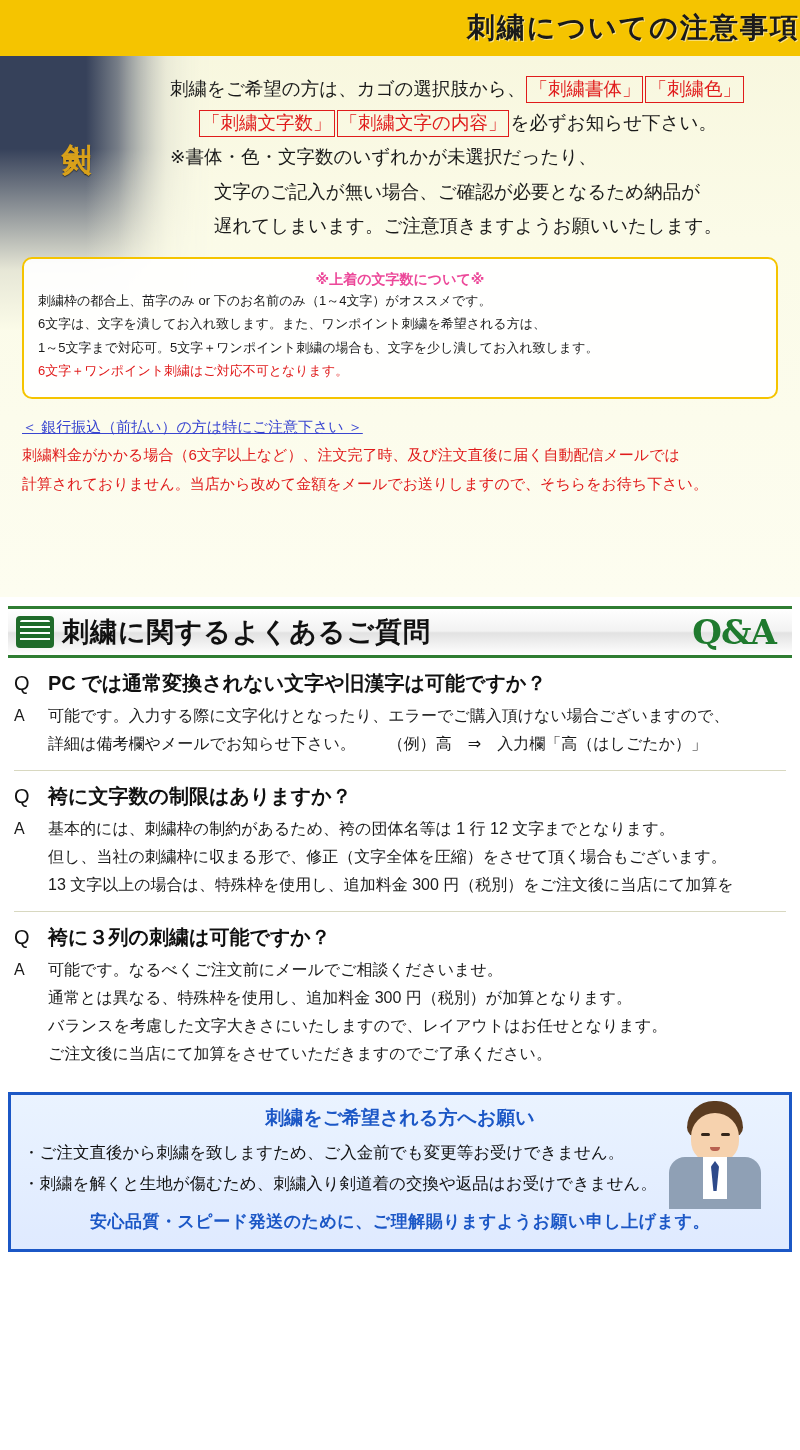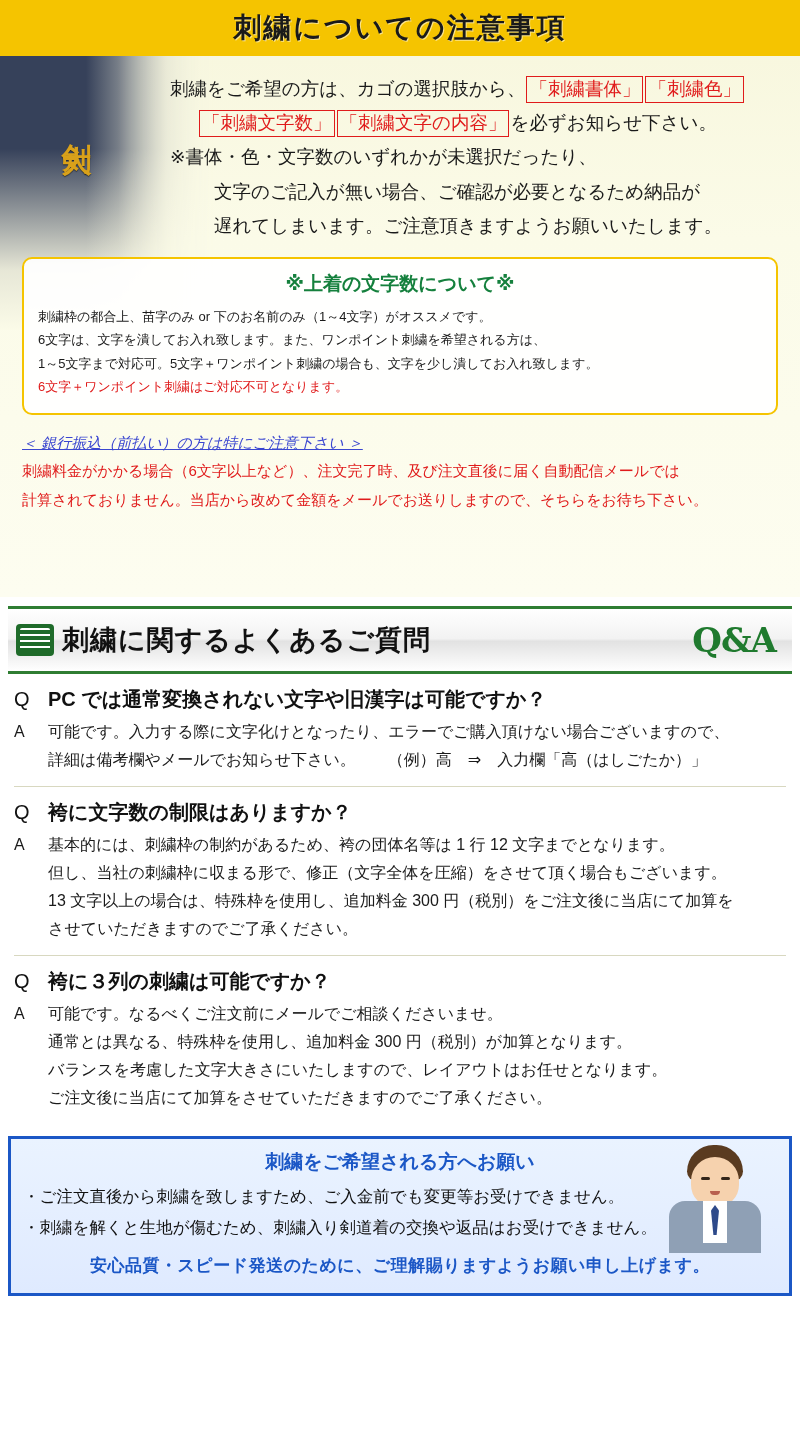--- a/index.html
+++ b/index.html
@@ -65,21 +65,21 @@
   }
   .notice-title {
     position: relative;
     z-index: 5;
     margin: 0;
     height: 56px;
     background: #f5c400;
     color: #1a1a1a;
     font-size: 28px;
     font-weight: bold;
-    text-align: center;
+    text-align: right;
     line-height: 56px;
     letter-spacing: 2px;
     text-shadow: 1px 1px 0 rgba(255,255,255,0.55);
   }
   .notice-body {
     position: relative;
     z-index: 4;
     padding: 16px 22px 0 170px;
   }
   .notice-line {
@@ -105,58 +105,58 @@
     position: relative;
     z-index: 4;
     margin: 14px 22px 0 22px;
     border: 2px solid #f5c400;
     border-radius: 10px;
     background: rgba(255,255,255,0.92);
     padding: 12px 14px 14px 14px;
   }
   .inner-box-title {
     text-align: center;
-    font-size: 19px;
-    font-weight: bold;
-    color: #15803d;
-    margin-bottom: 8px;
+    font-size: 14px;
+    font-weight: bold;
+    color: #ec4899;
+    margin-bottom: 0;
   }
   .inner-line {
     text-align: left;
     font-size: 13px;
     color: #1a1a1a;
     line-height: 1.8;
     white-space: nowrap;
   }
   .bank-block {
     position: relative;
     z-index: 4;
     margin: 14px 22px 0 22px;
   }
   .bank-head {
     color: #3a46d0;
     font-size: 15px;
     line-height: 1.9;
   }
-  .bank-head u { text-decoration: underline; font-style: italic; }
+  .bank-head u { text-decoration: underline; }
   .bank-line {
     font-size: 15px;
     line-height: 1.9;
     color: #e01b1b;
   }
 
   
   .qa-section {
     width: 800px;
     background: #ffffff;
     padding-bottom: 8px;
   }
   .qa-header {
     position: relative;
-    height: 68px;
+    height: 52px;
     margin: 6px 8px 0 8px;
     background: linear-gradient(to bottom, #ffffff 0%, #f2f2f2 48%, #e2e2e2 52%, #ffffff 100%);
     border-top: 3px solid #2f7d32;
     border-bottom: 3px solid #2f7d32;
     display: flex;
     align-items: center;
   }
   .qa-thread-icon {
     width: 38px;
     height: 32px;
@@ -352,21 +352,20 @@
       <div class="qa-q">
         <span class="mark">Q</span>
         <span>袴に文字数の制限はありますか？</span>
       </div>
       <div class="qa-a">
         <span class="mark">A</span>
         <span class="qa-a-lines">
           <div>基本的には、刺繍枠の制約があるため、袴の団体名等は 1 行 12 文字までとなります。</div>
           <div>但し、当社の刺繍枠に収まる形で、修正（文字全体を圧縮）をさせて頂く場合もございます。</div>
           <div>13 文字以上の場合は、特殊枠を使用し、追加料金 300 円（税別）をご注文後に当店にて加算を</div>
-          <div>させていただきますのでご了承ください。</div>
         </span>
       </div>
     </div>
     <div class="qa-divider"></div>
 
     <div class="qa-item">
       <div class="qa-q">
         <span class="mark">Q</span>
         <span>袴に３列の刺繍は可能ですか？</span>
       </div>

